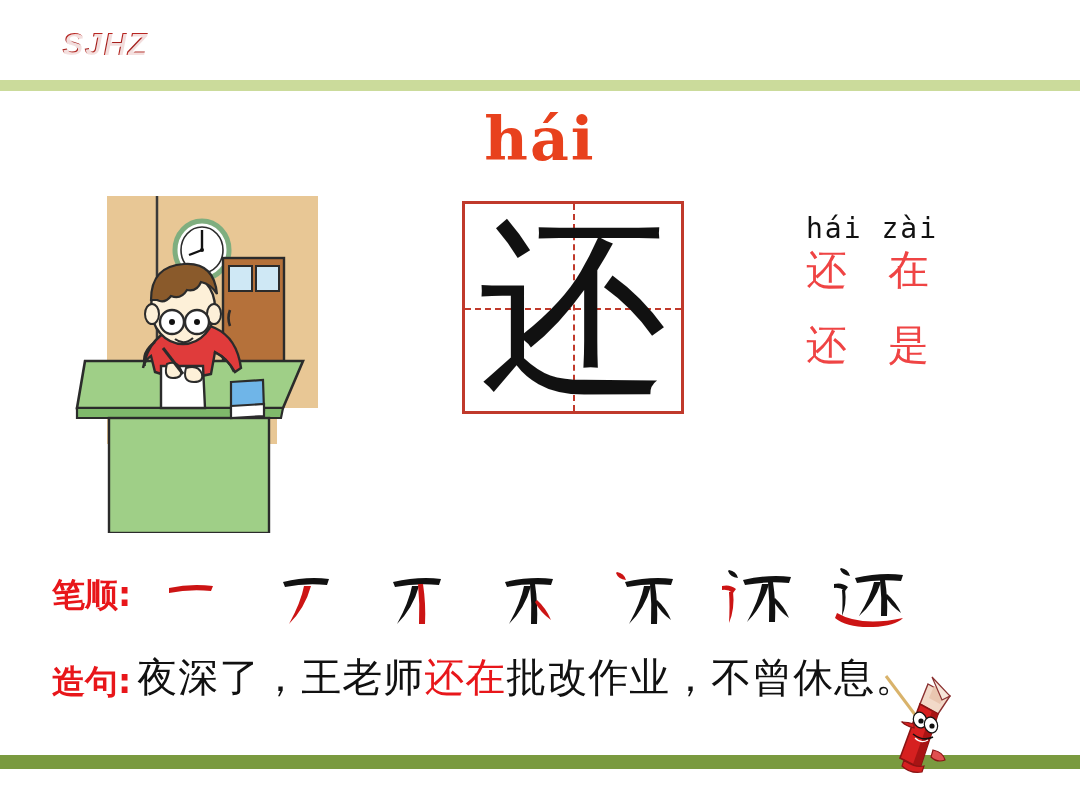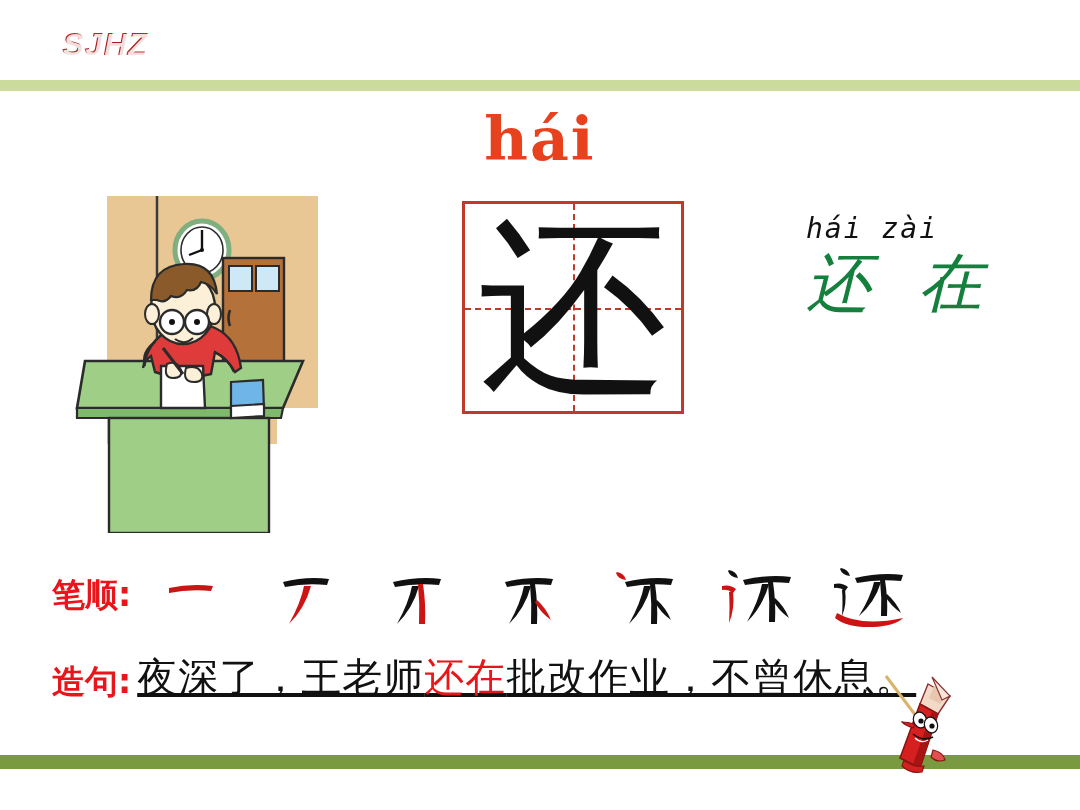--- a/index.html
+++ b/index.html
@@ -101,35 +101,34 @@
     line-height: 1;
     color: #111111;
     z-index: 2;
   }
 
   
   #vocab-list {
     position: absolute;
     left: 806px; top: 212px;
     width: 268px;
-    font-style: italic;
   }
   .vocab-entry { margin-bottom: 28px; }
   .vocab-pinyin {
     font-family: "DejaVu Sans Mono", monospace;
     font-size: 28px;
     color: #111111;
     letter-spacing: 2px;
     margin-bottom: 2px;
     white-space: pre;
   }
   .vocab-word {
     font-family: "DejaVu Serif", serif;
-    font-size: 64px;
-    color: #15803d;
+    font-size: 41px;
+    color: #ef4444;
     letter-spacing: 14px;
     line-height: 1.15;
   }
 
   
   #stroke-order-row {
     position: absolute;
     left: 52px; top: 560px;
     width: 1000px;
     height: 70px;
@@ -165,21 +164,20 @@
     display: flex;
     align-items: flex-end;
     white-space: nowrap;
   }
   #sentence-text {
     font-family: "DejaVu Serif", serif;
     font-size: 40px;
     color: #111111;
     margin-left: 6px;
     letter-spacing: 1px;
-    text-decoration: underline;
   }
   #sentence-text .hl { color: #e8161a; }
 
   
   #footer-rule {
     position: absolute;
     left: 0; top: 755px;
     width: 1080px; height: 14px;
     background: #7a9a3f;
   }
@@ -263,20 +261,21 @@
   <div class="grid-line-h"></div>
   <div id="main-character">还</div>
 </div>
 
 <div id="vocab-list">
   <div class="vocab-entry">
     <div class="vocab-pinyin">hái zài</div>
     <div class="vocab-word">还 在</div>
   </div>
   <div class="vocab-entry">
+    <div class="vocab-word">还 是</div>
   </div>
 </div>
 
 <div id="stroke-order-row">
   <div class="section-label">笔顺:</div>
   <div id="stroke-steps">
 
     <div class="stroke-step">
       <svg width="112" height="70" viewBox="0 0 112 70" xmlns="http://www.w3.org/2000/svg">
         <path d="M20 28 q22 -5 44 -2 l-2 5 q-22 -2 -42 2 Z" fill="#cc1414"></path>

